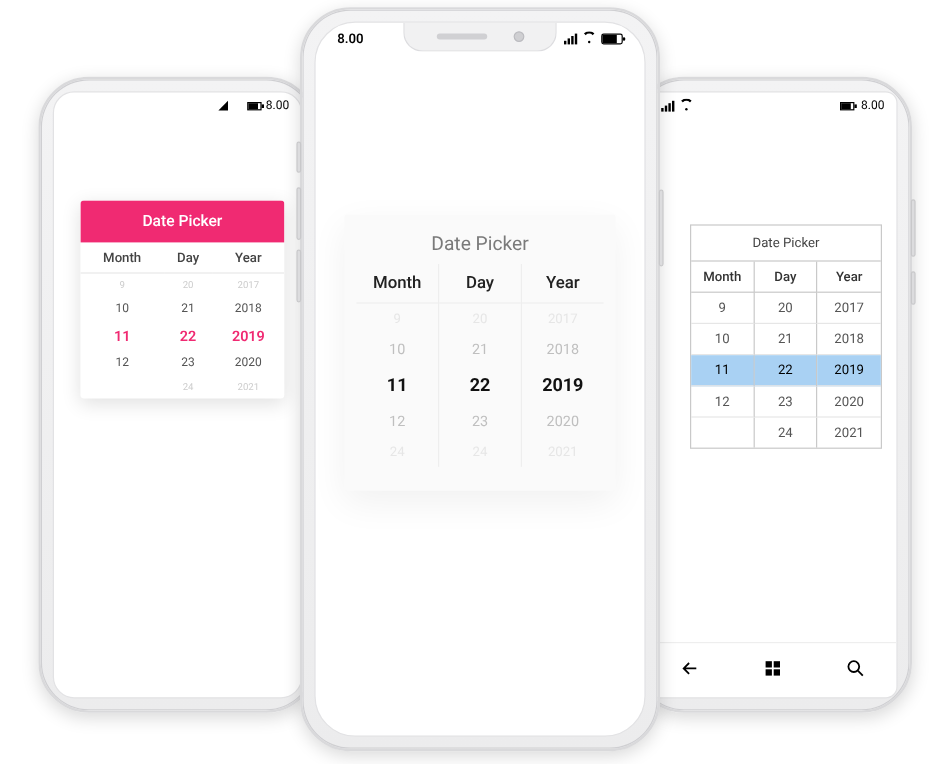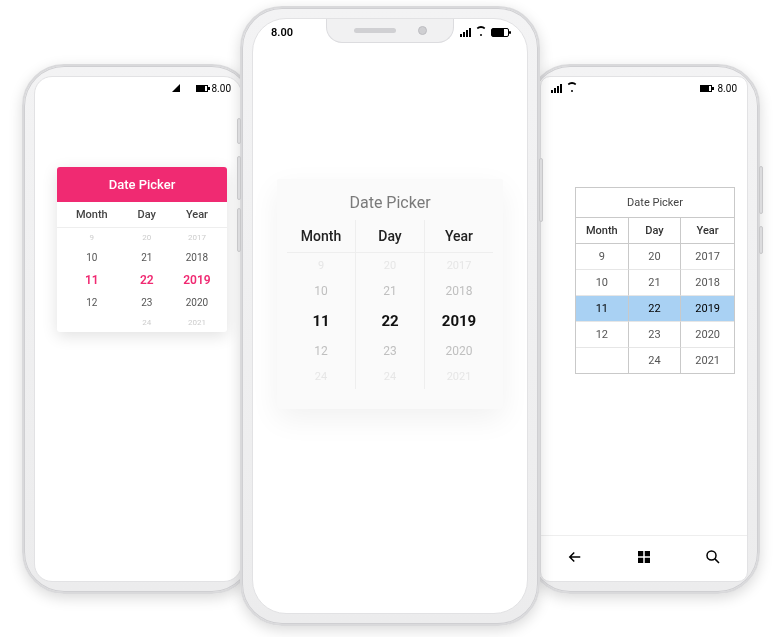--- a/index.html
+++ b/index.html
@@ -14,20 +14,21 @@
   }
 
   
   .phone {
     position: absolute;
     background: linear-gradient(#f3f3f4,#ececed);
     border: 2px solid #d9d9db;
     border-radius: 42px;
     box-shadow: 0 4px 14px rgba(0,0,0,.15), inset 0 0 0 1px #cfcfd2;
     padding: 10px;
+    margin-left: 10px;
   }
   .phone .screen {
     width: 100%;
     height: 100%;
     background: #fff;
     border-radius: 30px;
     position: relative;
     overflow: hidden;
     border: 1px solid #e2e2e4;
   }

